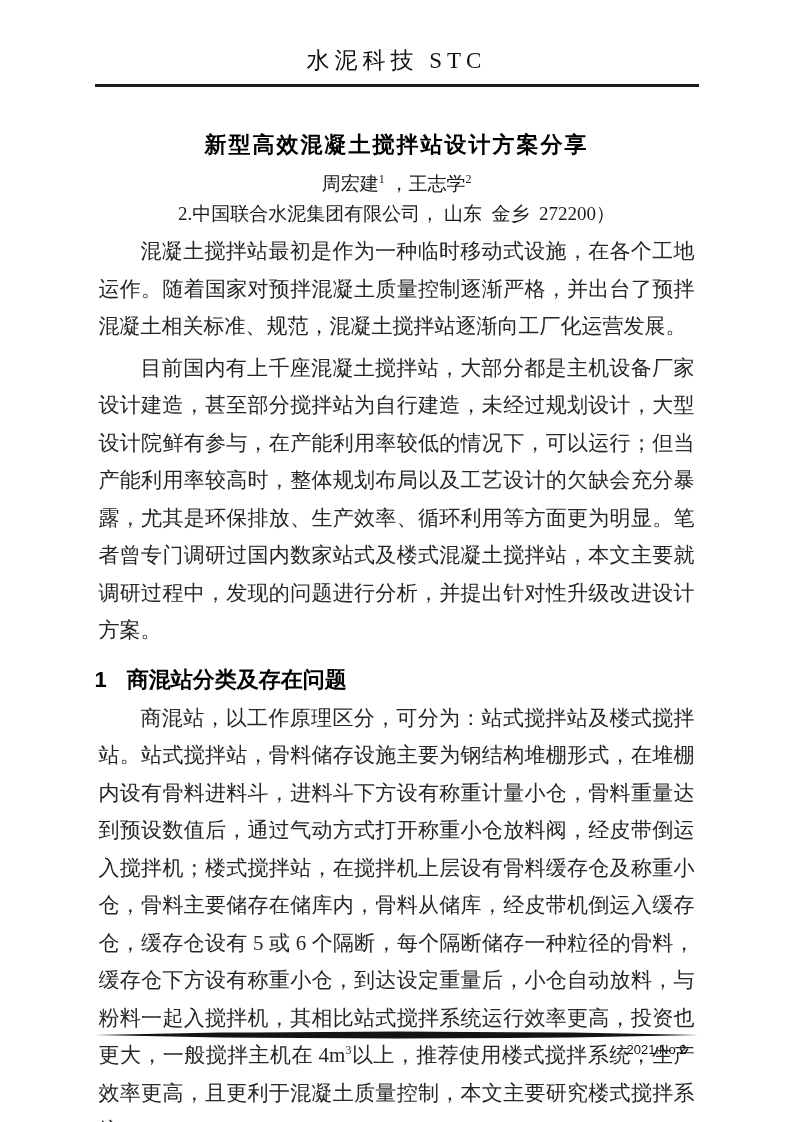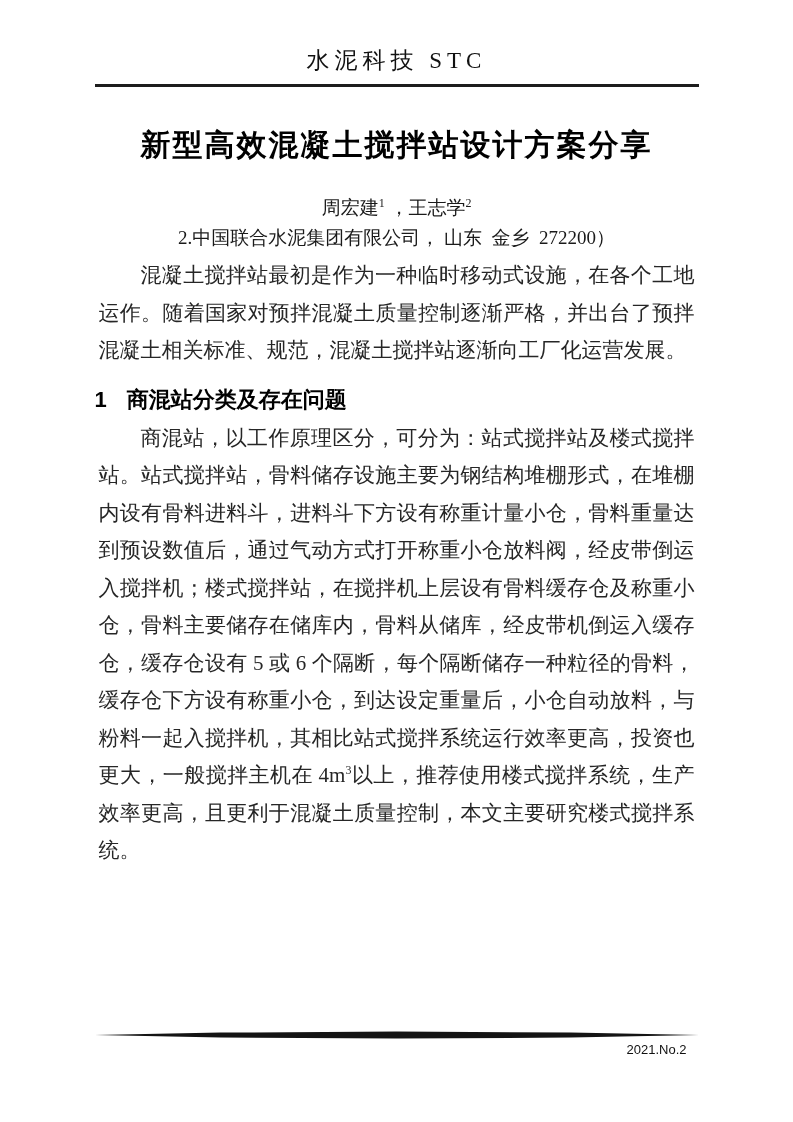--- a/index.html
+++ b/index.html
@@ -29,27 +29,27 @@
     background: #1d1d1d;
     margin-top: 8px;
   }
 
   
   .article-title {
     margin: 36px 0 0 0;
     text-align: center;
     font-family: "Liberation Sans", "DejaVu Sans", sans-serif;
     font-weight: 700;
-    font-size: 30px;
+    font-size: 22px;
     letter-spacing: 2px;
     color: #000;
     line-height: 44px;
   }
   .authors-line {
-    margin-top: 26px;
+    margin-top: 2px;
     text-align: center;
     font-size: 19px;
     line-height: 30px;
     white-space: pre-wrap;
     color: #1a1a1a;
   }
   .authors-line sup, .body-para sup {
     font-size: 12px;
     line-height: 0;
   }
@@ -121,20 +121,21 @@
 
   <h1 class="article-title">新型高效混凝土搅拌站设计方案分享</h1>
 
   <div class="authors-line"><span>周宏建</span><sup>1</sup><span> ，</span><span>王志学</span><sup>2</sup></div>
 
   <div class="affiliation">2.中国联合水泥集团有限公司， 山东  金乡  272200）</div>
 
 
   <p class="body-para">混凝土搅拌站最初是作为一种临时移动式设施，在各个工地运作。随着国家对预拌混凝土质量控制逐渐严格，并出台了预拌混凝土相关标准、规范，混凝土搅拌站逐渐向工厂化运营发展。</p>
 
+  <p class="body-para">目前国内有上千座混凝土搅拌站，大部分都是主机设备厂家设计建造，甚至部分搅拌站为自行建造，未经过规划设计，大型设计院鲜有参与，在产能利用率较低的情况下，可以运行；但当产能利用率较高时，整体规划布局以及工艺设计的欠缺会充分暴露，尤其是环保排放、生产效率、循环利用等方面更为明显。笔者曾专门调研过国内数家站式及楼式混凝土搅拌站，本文主要就调研过程中，发现的问题进行分析，并提出针对性升级改进设计方案。</p>
 
   <h2 class="section-heading"><span class="sec-num">1</span><span>商混站分类及存在问题</span></h2>
 
   <p class="body-para"><span>商混站，以工作原理区分，可分为：站式搅拌站及楼式搅拌站。站式搅拌站，骨料储存设施主要为钢结构堆棚形式，在堆棚内设有骨料进料斗，进料斗下方设有称重计量小仓，骨料重量达到预设数值后，通过气动方式打开称重小仓放料阀，经皮带倒运入搅拌机；楼式搅拌站，在搅拌机上层设有骨料缓存仓及称重小仓，骨料主要储存在储库内，骨料从储库，经皮带机倒运入缓存仓，缓存仓设有 5 或 6 个隔断，每个隔断储存一种粒径的骨料，缓存仓下方设有称重小仓，到达设定重量后，小仓自动放料，与粉料一起入搅拌机，其相比站式搅拌系统运行效率更高，投资也更大，一般搅拌主机在 4m</span><sup>3</sup><span>以上，推荐使用楼式搅拌系统，生产效率更高，且更利于混凝土质量控制，本文主要研究楼式搅拌系统。</span></p>
 
   <div class="page-footer">
     <svg class="footer-rule-svg" viewBox="0 0 673 8" preserveAspectRatio="none">
       <polygon points="0,4 140,1.6 336,0.6 530,1.6 673,4 530,6.6 336,7.6 140,6.6" fill="#141414"></polygon>
     </svg>
     <div class="footer-row">

